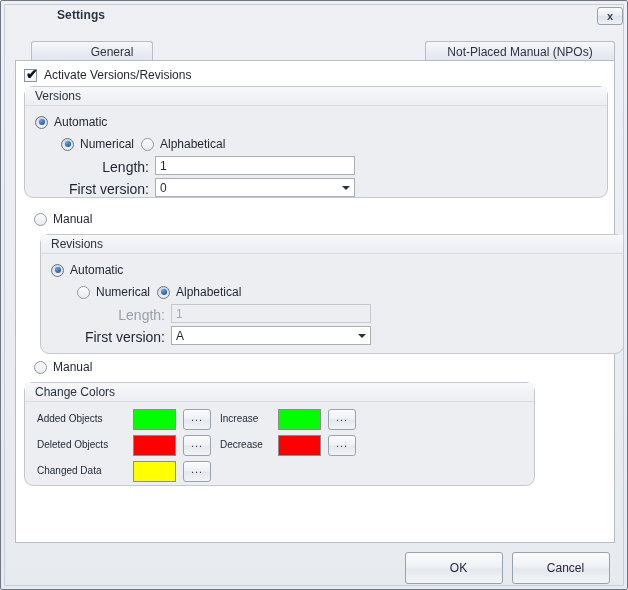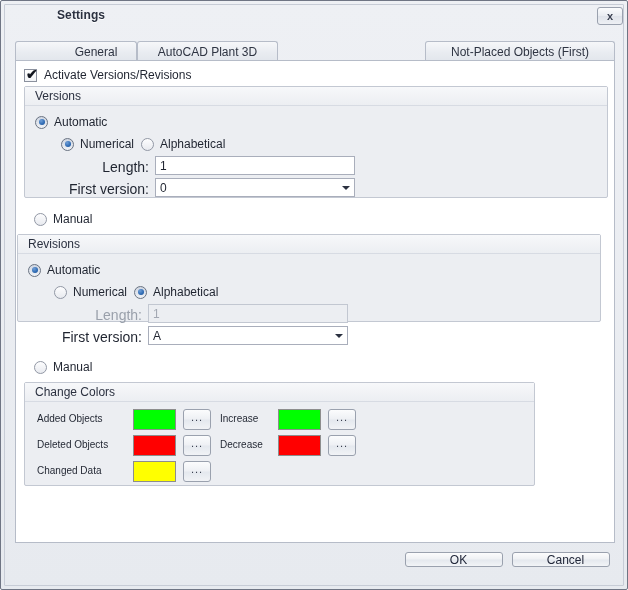--- a/index.html
+++ b/index.html
@@ -142,21 +142,21 @@
     font-size: 12px;
     color: #1f2430;
   }
 
   
   .group {
     position: absolute;
     box-sizing: border-box;
     border: 1px solid #c3c8d2;
     background: #eceef2;
-    border-radius: 2px;
+    border-radius: 9px;
     padding-left: 40px;
   }
   .group-header {
     position: absolute;
     left: 0; top: 0;
     right: 0;
     height: 19px;
     box-sizing: border-box;
     background: linear-gradient(to bottom, #f7f8fa 0%, #eceef2 100%);
     border-bottom: 1px solid #d7dbe3;
@@ -288,21 +288,21 @@
     color: #3b4151;
     letter-spacing: 1px;
     cursor: default;
     padding-bottom: 5px;
   }
 
   
   .footer-button {
     position: absolute;
     box-sizing: border-box;
-    width: 98px; height: 15px;
+    width: 98px; height: 32px;
     border: 1px solid #9aa1ae;
     border-radius: 3px;
     background: linear-gradient(to bottom, #fcfcfd 0%, #eff1f4 47%, #e4e8ee 53%, #f2f4f7 100%);
     display: flex;
     align-items: center;
     justify-content: center;
     font-size: 12px;
     color: #22283a;
     cursor: default;
     padding-left: 9px;
@@ -313,23 +313,22 @@
 
 <div class="window">
   <div class="window-inner-border"></div>
 
   <div class="titlebar">
     <div class="title-text">Settings</div>
     <div class="close-button">x</div>
   </div>
 
   <div class="tabstrip">
-    <div class="tab" style="left:0px;   width:122px;padding-left:40px;">General</div>
-    <div class="tab" style="left:122px; width:141px;">AutoCAD Plant 3D</div>
-    <div class="tab" style="left:410px; width:190px;">Not-Placed Objects (First)</div>
+    <div class="tab" style="left:16px;   width:122px;padding-left:40px;">General</div>
+    <div class="tab" style="left:410px; width:190px;">Not-Placed Manual (NPOs)</div>
   </div>
 
   <div class="tabpage">
 
     <div class="activate-row">
       <span class="checkbox">
         <span class="tick">✔</span>
       </span>
       <span class="activate-label">Activate Versions/Revisions</span>
     </div>
@@ -364,21 +363,21 @@
             <span class="tri"></span>
           </span>
       </div>
     </div>
 
     <div class="radio-row" style="left:18px; top:151px;">
       <span class="radio"></span>
       <span class="radio-label">Manual</span>
     </div>
 
-    <div class="group" style="left:1px; top:173px; width:584px; height:88px;">
+    <div class="group" style="left:24px; top:173px; width:584px; height:120px;">
       <div class="group-header">
         <span class="group-title">Revisions</span>
       </div>
 
       <div class="radio-row" style="left:10px; top:28px;">
         <span class="radio checked"></span>
         <span class="radio-label">Automatic</span>
       </div>
 
       <div class="radio-row" style="left:36px; top:50px;">

